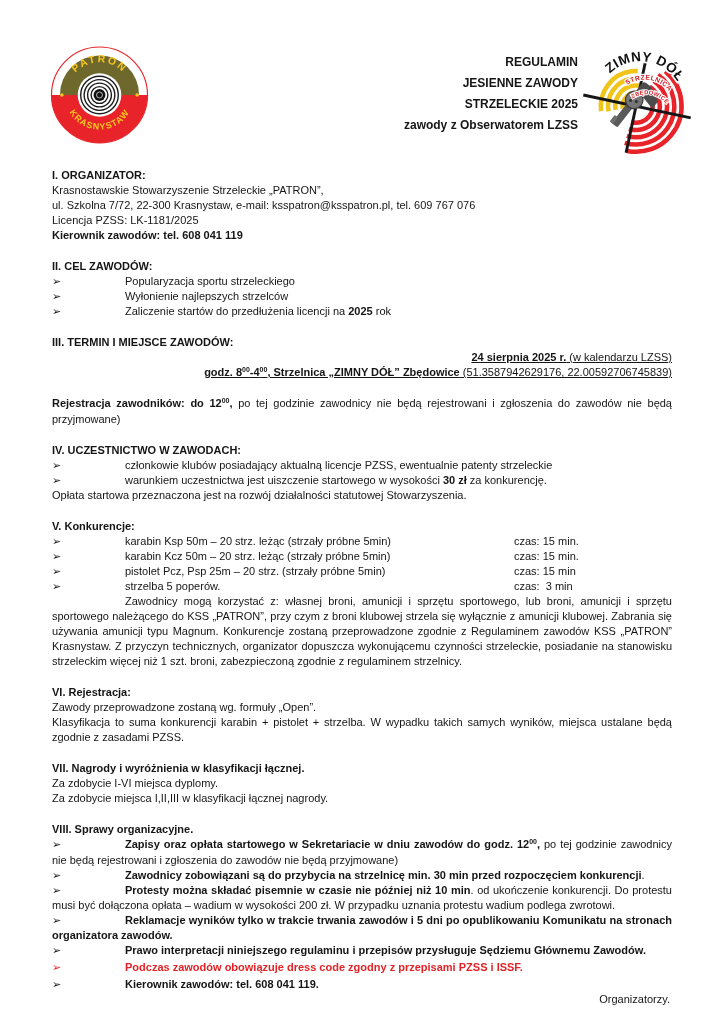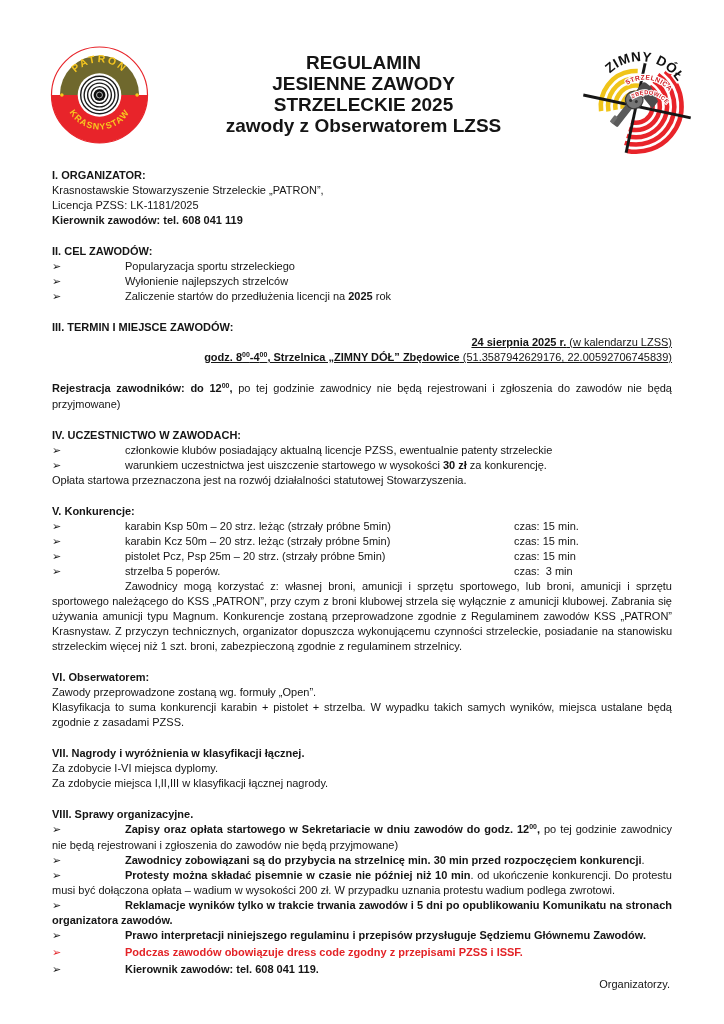--- a/index.html
+++ b/index.html
@@ -14,21 +14,21 @@
   .r{color:#e32327;}
   .sup{font-size:7px;position:relative;top:-4px;}
   .just{text-align:justify;}
   .ctr{text-align:right;text-decoration:underline;}
   .ind{text-indent:73px;}
   .mt15{margin-top:15px;}
 
   
   header{display:flex;align-items:flex-start;margin:0 -22px 12px -2px;}
   .logo{flex:none;}
-  .title-block{flex:1;text-align:center;font-weight:bold;font-size:19px;line-height:21px;padding-top:8px;}
+  .title-block{flex:1;text-align:right;font-weight:bold;font-size:12px;line-height:21px;padding-top:8px;}
 
   
   .sec{margin-top:16px;}
   .h{font-weight:bold;}
 
   
   .li{display:flex;}
   .li .bu{flex:none;width:73px;}
   .li .tx{flex:1;}
 
@@ -126,20 +126,21 @@
       </text>
       <text font-size="5.5" font-weight="bold" fill="#cf1b22" stroke="#ffffff" stroke-width="2" paint-order="stroke" letter-spacing="0.3">
         <textPath href="#zd-z" startOffset="50%" text-anchor="middle">ZBĘDOWICE</textPath>
       </text>
     </svg>
   </header>
 
   <section class="sec" style="margin-top:0;">
     <div class="h">I. ORGANIZATOR:</div>
     <div>Krasnostawskie Stowarzyszenie Strzeleckie „PATRON”,</div>
+    <div>ul. Szkolna 7/72, 22-300 Krasnystaw, e-mail: ksspatron@ksspatron.pl, tel. 609 767 076</div>
     <div>Licencja PZSS: LK-1181/2025</div>
     <div class="b">Kierownik zawodów: tel. 608 041 119</div>
   </section>
 
   <section class="sec">
     <div class="h">II. CEL ZAWODÓW:</div>
     <div class="li">
       <span class="bu">➢</span>
       <span class="tx"><span>Popularyzacja sportu strzeleckiego</span></span>
     </div>
@@ -192,21 +193,21 @@
     </div>
     <div class="krow">
       <span class="bu">➢</span>
       <span class="kt">strzelba 5 poperów.</span>
       <span class="kc">czas:  3 min</span>
     </div>
     <div class="just ind">Zawodnicy mogą korzystać z: własnej broni, amunicji i sprzętu sportowego, lub broni, amunicji i sprzętu sportowego należącego do KSS „PATRON”, przy czym z broni klubowej strzela się wyłącznie z amunicji klubowej. Zabrania się używania amunicji typu Magnum. Konkurencje zostaną przeprowadzone zgodnie z Regulaminem zawodów KSS „PATRON” Krasnystaw. Z przyczyn technicznych, organizator dopuszcza wykonującemu czynności strzeleckie, posiadanie na stanowisku strzeleckim więcej niż 1 szt. broni, zabezpieczoną zgodnie z regulaminem strzelnicy.</div>
   </section>
 
   <section class="sec">
-    <div class="h">VI. Obserwatorem:</div>
+    <div class="h">VI. Rejestracja:</div>
     <div>Zawody przeprowadzone zostaną wg. formuły „Open”.</div>
     <div class="just">Klasyfikacja to suma konkurencji karabin + pistolet + strzelba. W wypadku takich samych wyników, miejsca ustalane będą zgodnie z zasadami PZSS.</div>
   </section>
 
   <section class="sec">
     <div class="h">VII. Nagrody i wyróżnienia w klasyfikacji łącznej.</div>
     <div>Za zdobycie I-VI miejsca dyplomy.</div>
     <div>Za zdobycie miejsca I,II,III w klasyfikacji łącznej nagrody.</div>
   </section>
 

